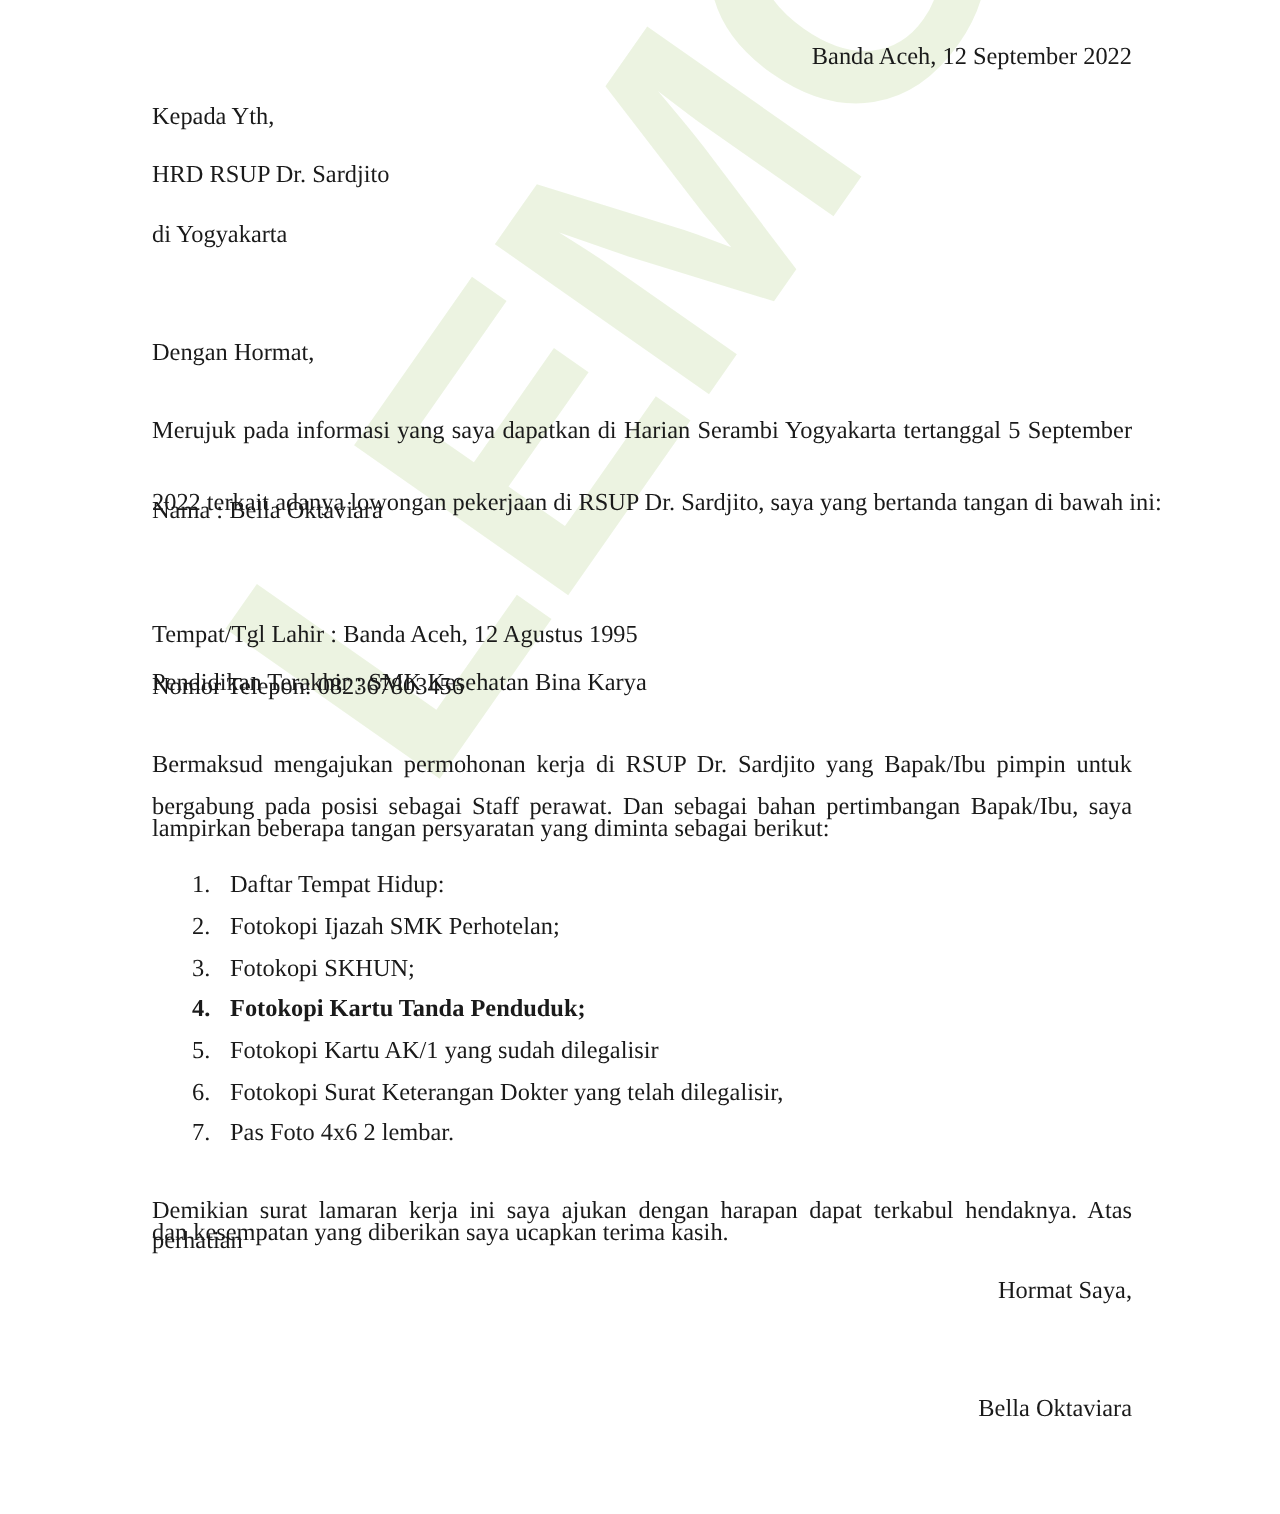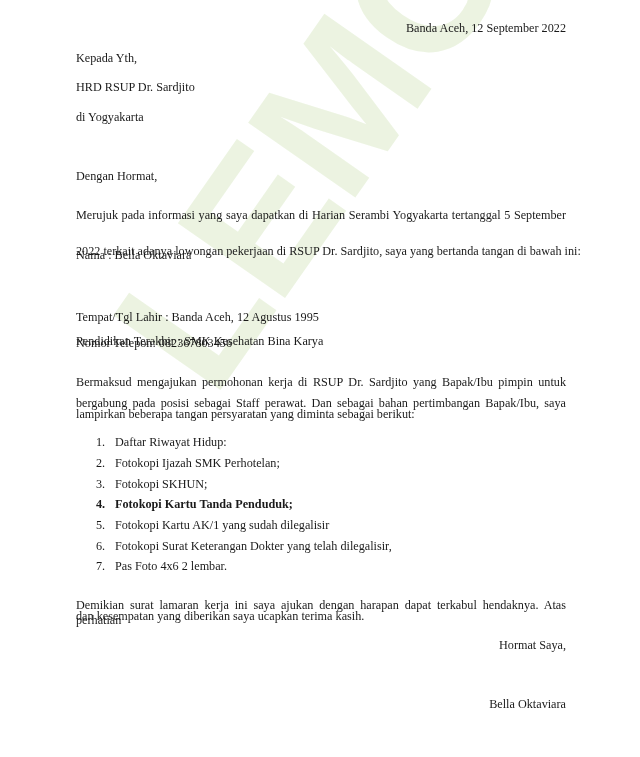--- a/index.html
+++ b/index.html
@@ -38,21 +38,21 @@
 
     <div class="line" style="top:248px;">Nama : Bella Oktaviara</div>
     <div class="line" style="top:277px;margin-top:33px;">Tempat/Tgl Lahir : Banda Aceh, 12 Agustus 1995</div>
     <div class="line" style="top:306px;margin-top:28px;">Pendidikan Terakhir : SMK Kesehatan Bina Karya</div>
     <div class="line" style="top:336px;">Nomor Telepon: 082367803456</div>
 
     <div class="just" style="top:365px;"><span>Bermaksud mengajukan permohonan kerja di RSUP Dr. Sardjito yang Bapak/Ibu pimpin untuk</span></div>
     <div class="just" style="top:386px;font-family:Liberation Serif, serif;"><span>bergabung pada posisi sebagai Staff perawat. Dan sebagai bahan pertimbangan Bapak/Ibu, saya</span></div>
     <div class="line" style="top:407px;">lampirkan beberapa tangan persyaratan yang diminta sebagai berikut:</div>
 
-    <div class="li" style="top:435px;"><span class="num">1.</span><span>Daftar Riwayat Hidup:</span></div>
+    <div class="li" style="top:435px;"><span class="num">1.</span><span>Daftar Tempat Hidup:</span></div>
     <div class="li" style="top:456px;"><span class="num">2.</span><span>Fotokopi Ijazah SMK Perhotelan;</span></div>
     <div class="li" style="top:477px;"><span class="num">3.</span><span>Fotokopi SKHUN;</span></div>
     <div class="li" style="top:497px;font-weight:bold;"><span class="num">4.</span><span>Fotokopi Kartu Tanda Penduduk;</span></div>
     <div class="li" style="top:518px;"><span class="num">5.</span><span>Fotokopi Kartu AK/1 yang sudah dilegalisir</span></div>
     <div class="li" style="top:539px;"><span class="num">6.</span><span>Fotokopi Surat Keterangan Dokter yang telah dilegalisir,</span></div>
     <div class="li" style="top:559px;"><span class="num">7.</span><span>Pas Foto 4x6 2 lembar.</span></div>
 
     <div class="just" style="top:588px;"><span>Demikian surat lamaran kerja ini saya ajukan dengan harapan dapat terkabul hendaknya. Atas perhatian</span></div>
     <div class="line" style="top:609px;">dan kesempatan yang diberikan saya ucapkan terima kasih.</div>
 

